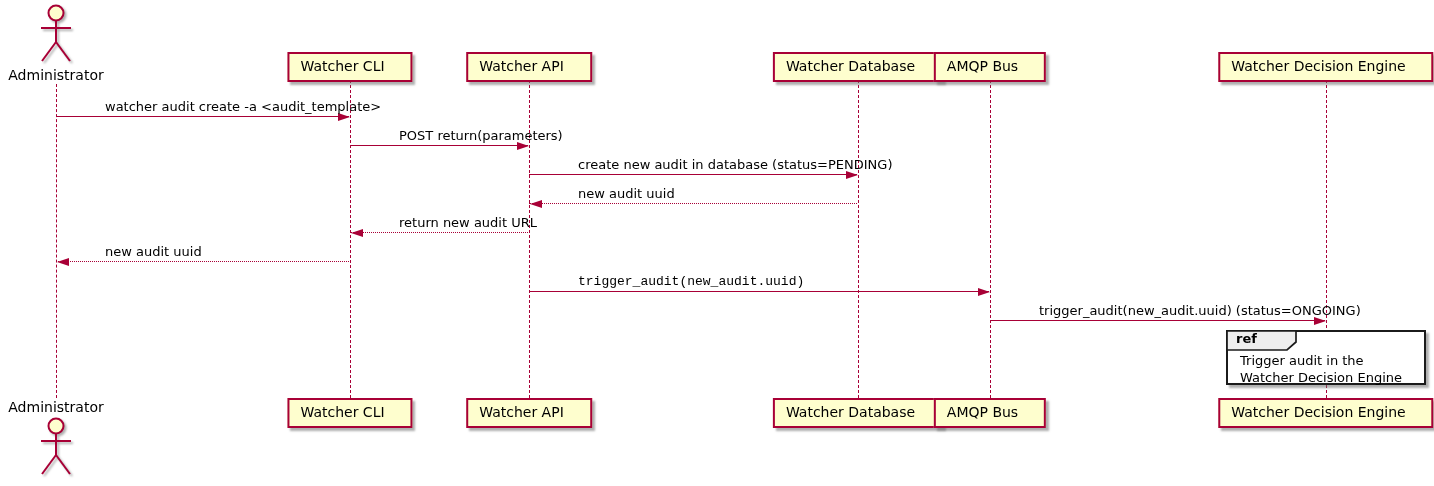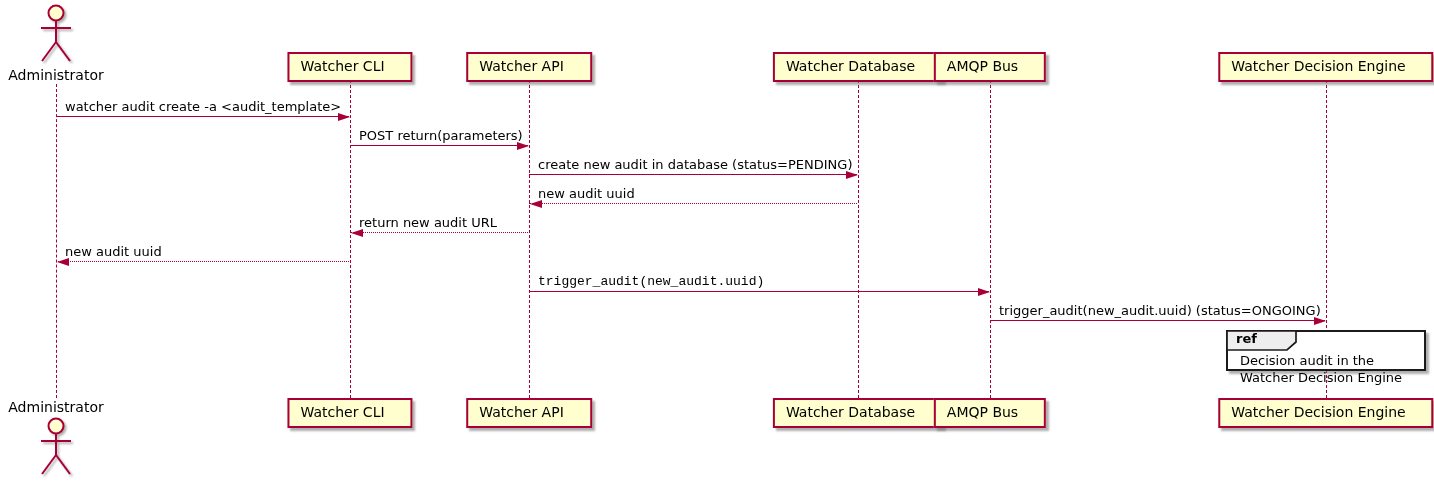--- a/index.html
+++ b/index.html
@@ -54,20 +54,21 @@
     z-index: 2;
   }
   .msg-line.solid { border-top: 1px solid var(--accent); }
   .msg-line.dotted { border-top: 1px dotted var(--accent); }
   .msg-label {
     position: absolute;
     font-size: 13px;
     line-height: 15px;
     white-space: nowrap;
     z-index: 2;
+    margin-left: 40px;
   }
   .arrowhead {
     position: absolute;
     width: 0;
     height: 0;
     border-top: 4px solid transparent;
     border-bottom: 4px solid transparent;
     z-index: 2;
   }
   .arrowhead.to-right { border-left: 12px solid var(--accent); }
@@ -162,25 +163,25 @@
       <div class="pbox" style="left: 529px; top: 52px;">Watcher API</div>
       <div class="pbox" style="left: 529px; top: 398px;">Watcher API</div>
       <div class="pbox" style="left: 858px; top: 52px;">Watcher Database</div>
       <div class="pbox" style="left: 858px; top: 398px;">Watcher Database</div>
       <div class="pbox" style="left: 990px; top: 52px;">AMQP Bus</div>
       <div class="pbox" style="left: 990px; top: 398px;">AMQP Bus</div>
       <div class="pbox" style="left: 1326px; top: 52px;">Watcher Decision Engine</div>
       <div class="pbox" style="left: 1326px; top: 398px;">Watcher Decision Engine</div>
     </div>
 
-  <div class="ref-box" id="ref-box" style="left: 1226px; top: 330px; width: 200px; height: 41px;">
+  <div class="ref-box" id="ref-box" style="left: 1226px; top: 330px; width: 200px; height: 55px;">
     <div class="ref-header">
       <svg width="72" height="22">
         <polygon points="1,1 70,1 70,12 61,20 1,20" fill="#EEEEEE" stroke="#1b1b1b" stroke-width="1.7"></polygon>
       </svg>
       <span class="ref-header-label">ref</span>
     </div>
     <div class="ref-body">
-      <div>Decision audit in the</div>
+      <div>Trigger audit in the</div>
       <div>Watcher Decision Engine</div>
     </div>
   </div>
 </div>
 
 </body></html>

